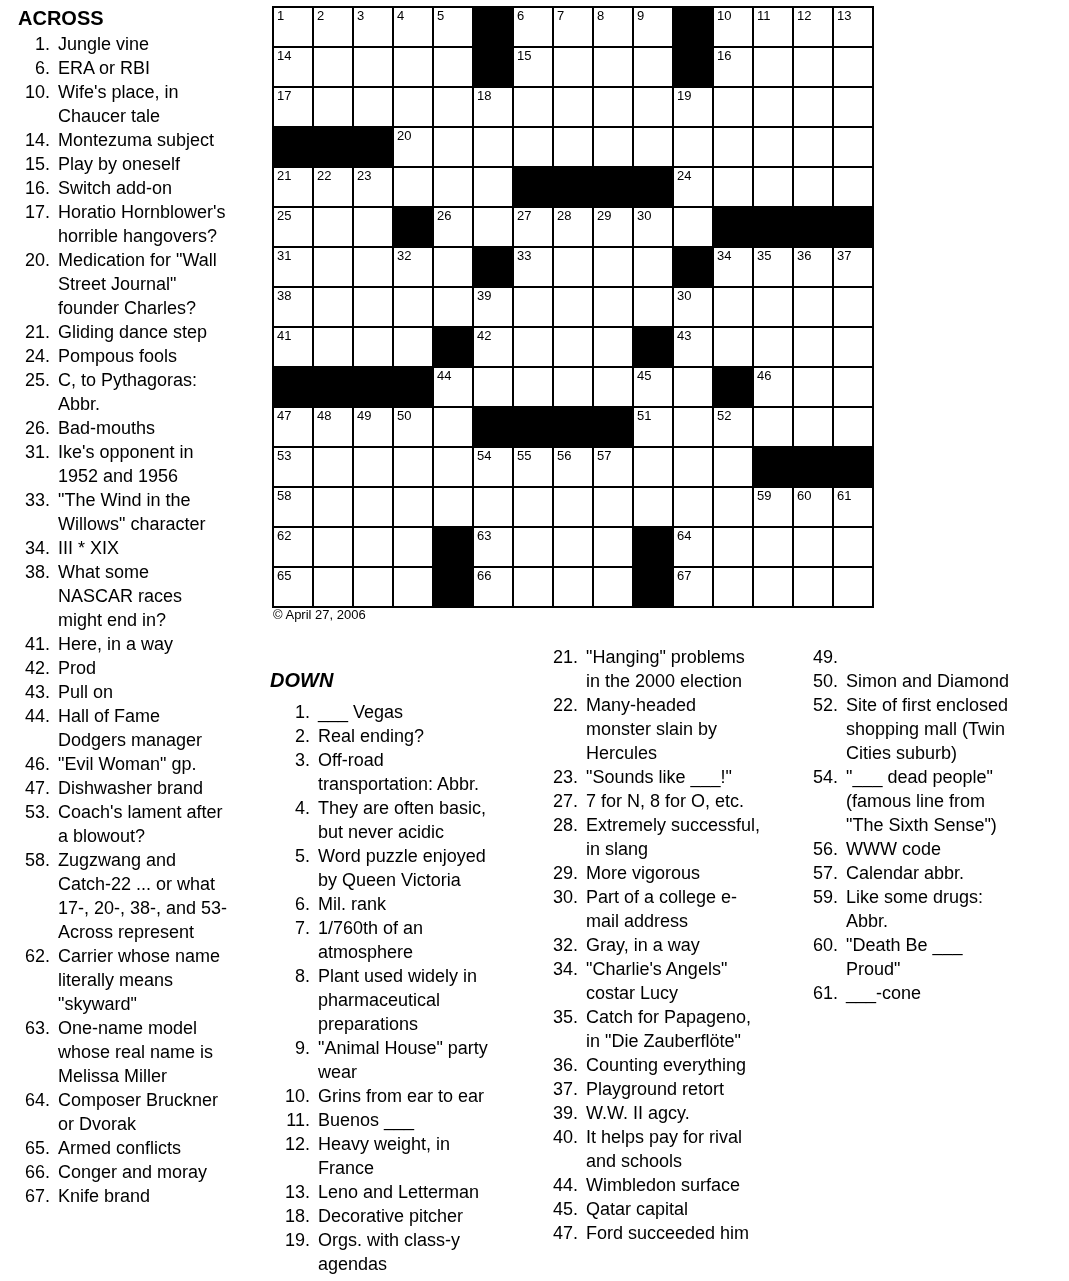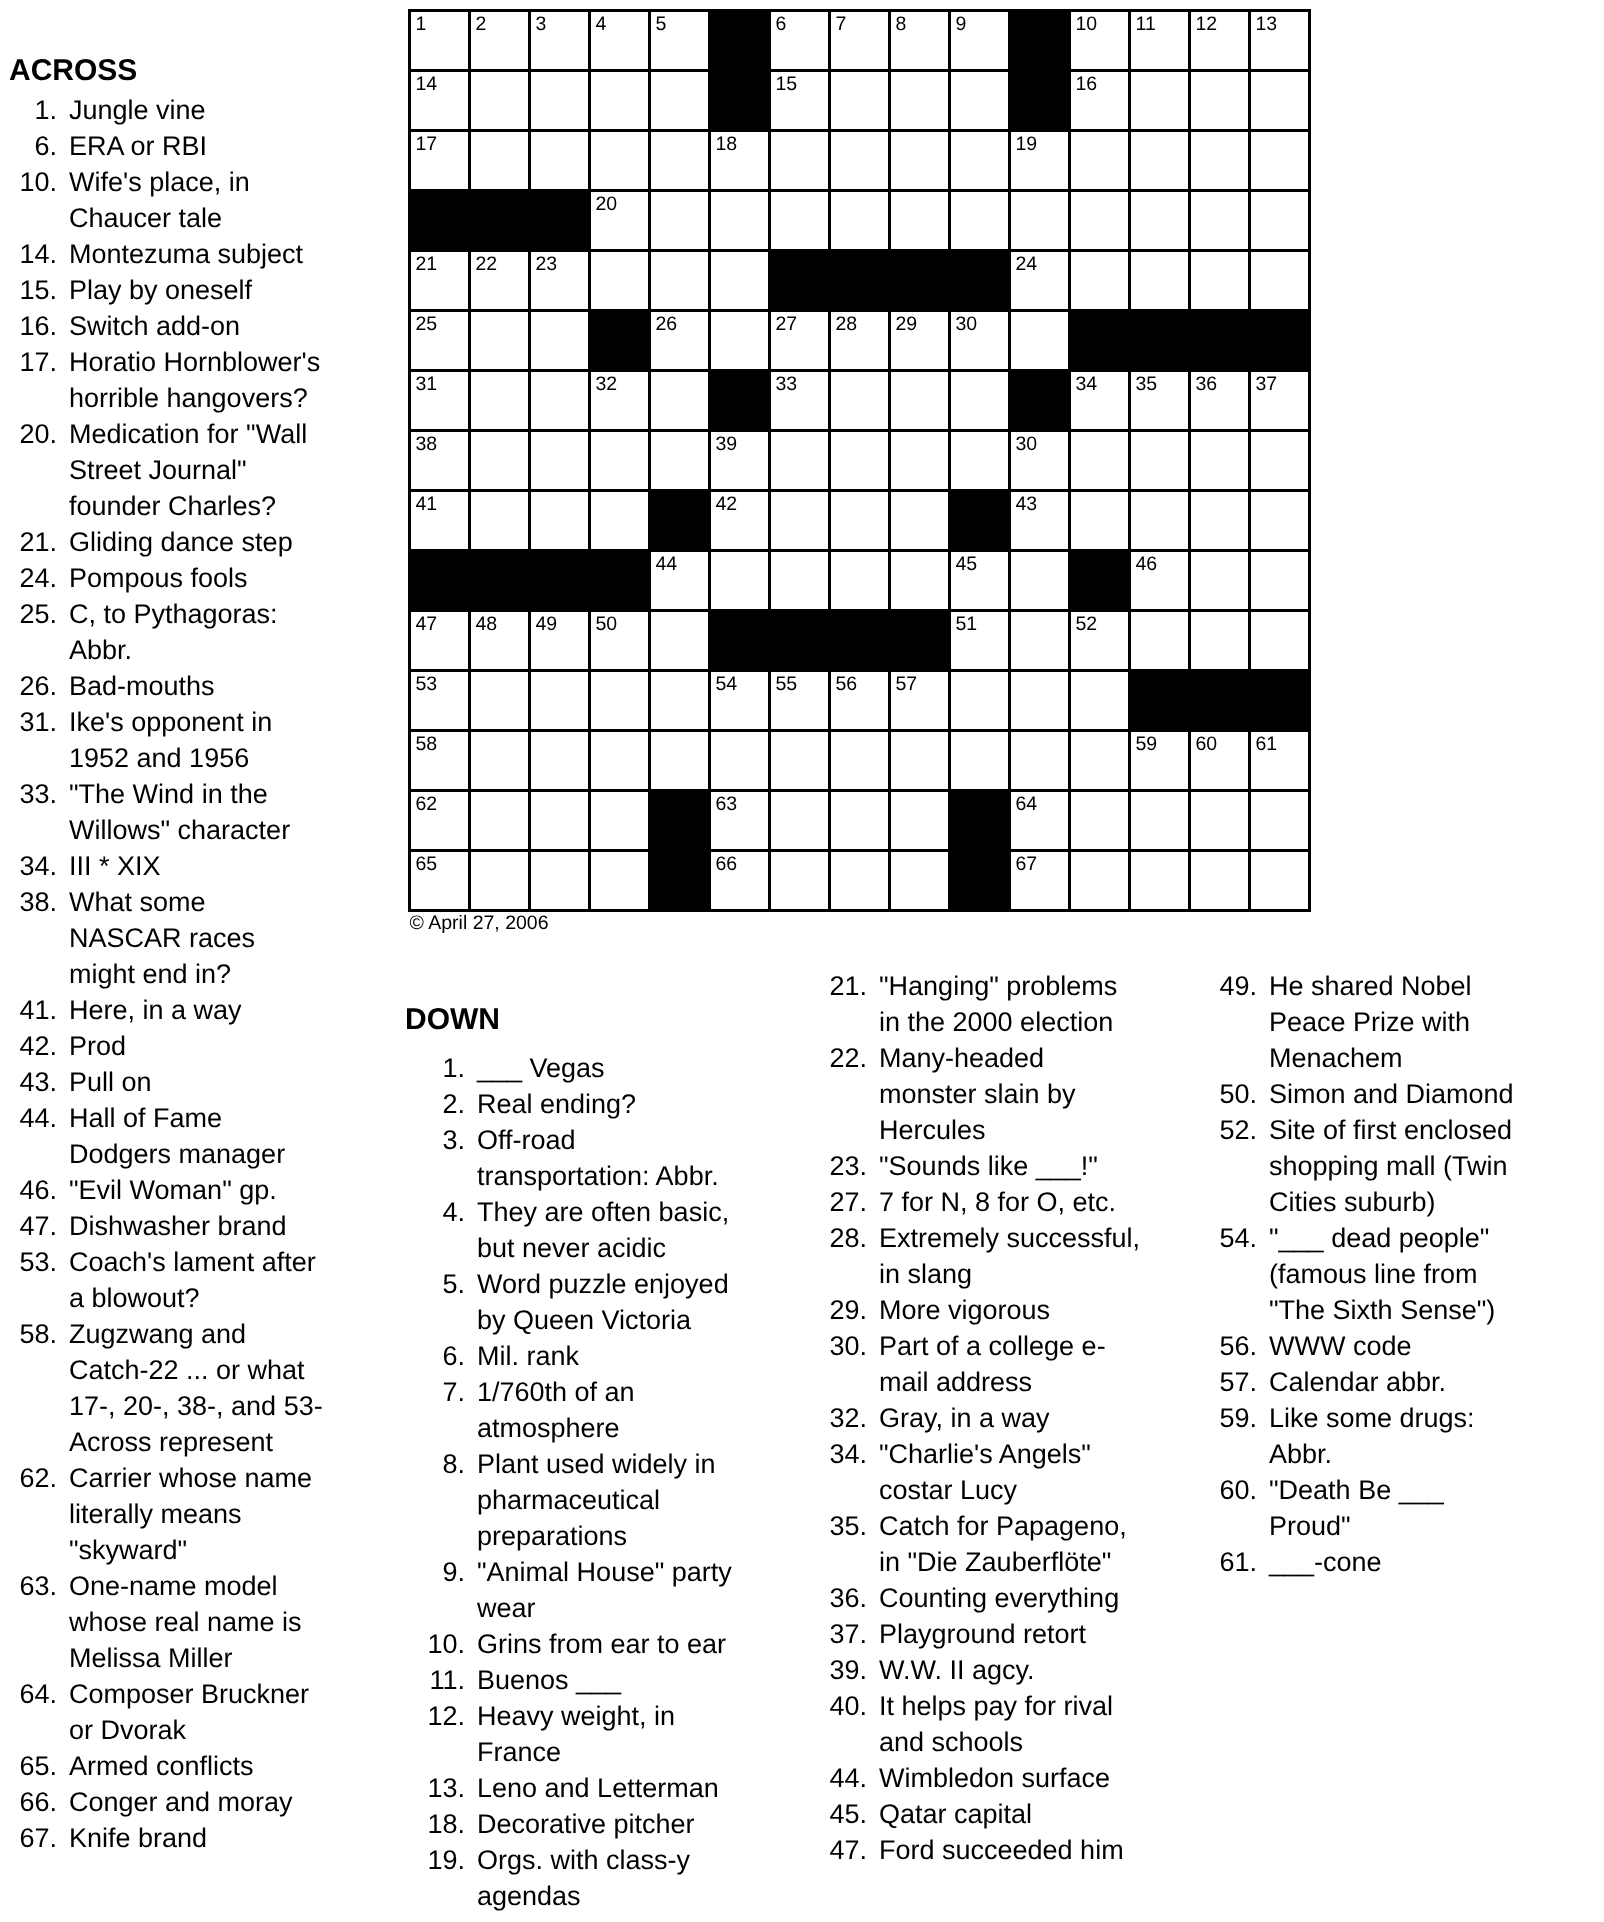--- a/index.html
+++ b/index.html
@@ -6,40 +6,40 @@
   body{
     width:1069px;height:1281px;position:relative;overflow:hidden;
     background:#ffffff;color:#000000;
     font-family:"Liberation Sans", sans-serif;
   }
   .sec-title{font-size:20px;font-weight:bold;line-height:24px;}
   .clue{display:flex;align-items:flex-start;font-size:18px;line-height:24px;}
   .cnum{flex:none;text-align:right;}
   .ctext{white-space:pre-line;margin-left:8px;}
 
-  #across{position:absolute;left:6px;top:6px;width:252px;margin-top:29px;}
+  #across{position:absolute;left:18px;top:6px;width:252px;}
   #across-clues{margin-top:2px;}
   #across-clues .cnum{width:32px;}
 
   #grid{
     position:absolute;left:272px;top:6px;width:602px;height:602px;
     display:grid;grid-template-columns:repeat(15,40px);grid-auto-rows:40px;
     border-top:2px solid #000;border-left:2px solid #000;
     box-sizing:border-box;background:#fff;
   }
   .cell{
     box-sizing:border-box;background:#fff;
     border-right:2px solid #000;border-bottom:2px solid #000;
   }
   .cell.black{background:#000;}
   .cellnum{display:block;font-size:13px;line-height:14px;padding:1px 0 0 3px;}
 
   #copyright{position:absolute;left:273px;top:607px;font-size:13px;line-height:16px;}
 
-  #down-title{position:absolute;left:270px;top:668px;}
+  #down-title{position:absolute;left:270px;top:668px;font-style:italic;}
   #down-col1{position:absolute;left:270px;top:700px;width:272px;}
   #down-col1 .cnum{width:40px;}
   #down-col2{position:absolute;left:548px;top:645px;width:250px;}
   #down-col2 .cnum{width:30px;}
   #down-col3{position:absolute;left:808px;top:645px;width:260px;}
   #down-col3 .cnum{width:30px;}
 </style>
 </head>
 <body>
 
@@ -698,23 +698,20 @@
       <span class="ctext">Qatar capital</span>
     </div>
     <div class="clue">
       <span class="cnum">47.</span>
       <span class="ctext">Ford succeeded him</span>
     </div>
   </div>
 <div id="down-col3">
     <div class="clue">
       <span class="cnum">49.</span>
-      <span class="ctext">He shared Nobel
-Peace Prize with
-Menachem</span>
     </div>
     <div class="clue">
       <span class="cnum">50.</span>
       <span class="ctext">Simon and Diamond</span>
     </div>
     <div class="clue">
       <span class="cnum">52.</span>
       <span class="ctext">Site of first enclosed
 shopping mall (Twin
 Cities suburb)</span>

